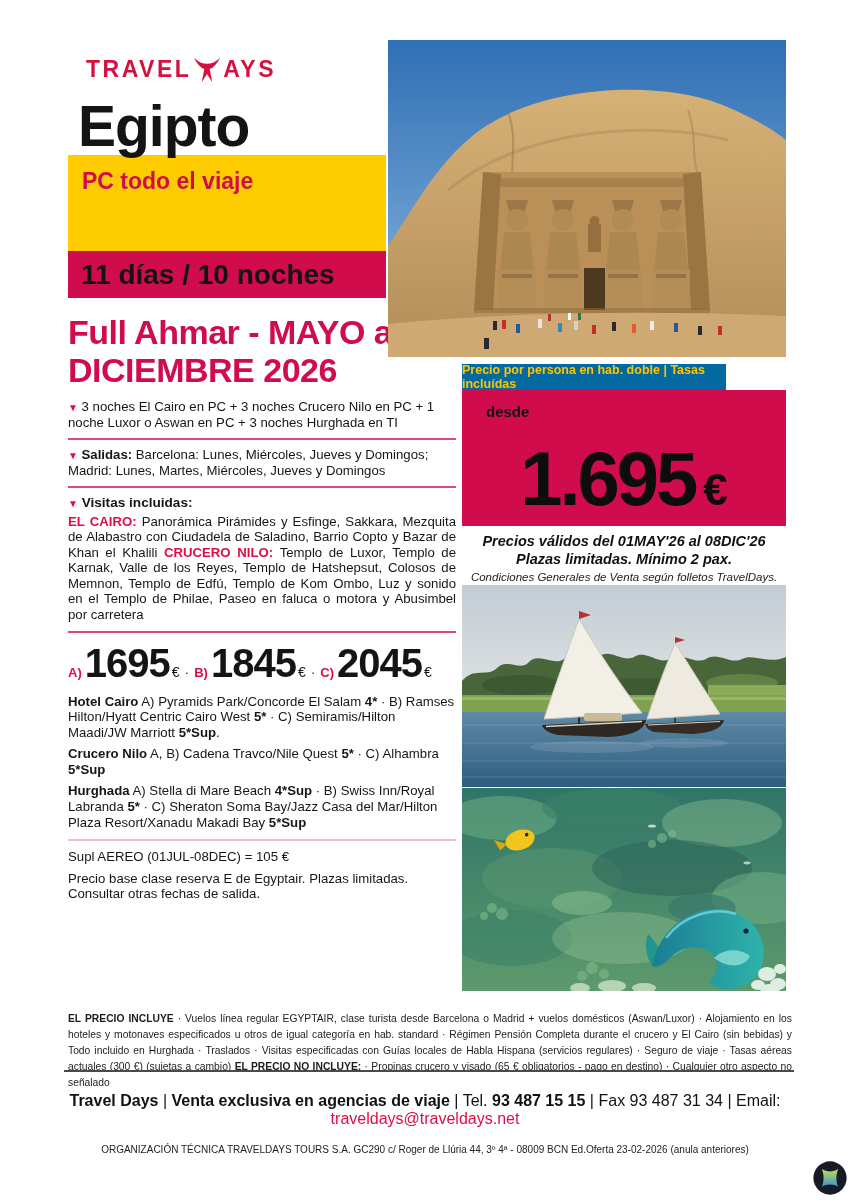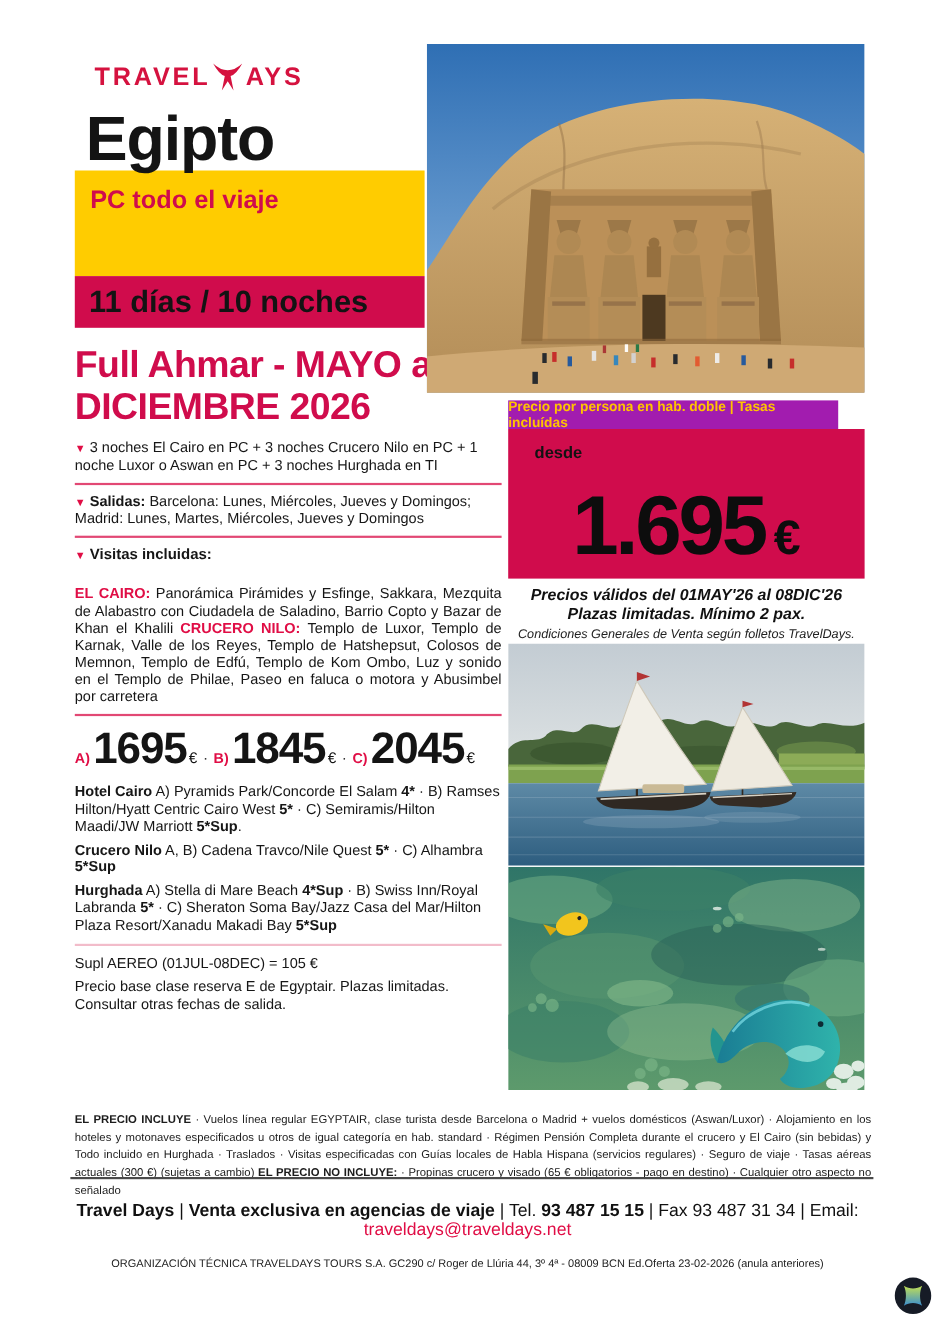--- a/index.html
+++ b/index.html
@@ -22,36 +22,36 @@
   .dest{font-size:57px;font-weight:bold;color:#141414;margin:14px 0 0 10px;line-height:1;letter-spacing:-1px;}
   .box-yellow{width:318px;height:96px;background:var(--yellow);
               padding:13px 0 0 14px;box-sizing:border-box;}
   .box-yellow span{font-size:23px;font-weight:bold;color:var(--crimson);}
   .box-red{width:318px;height:47px;background:var(--crimson);display:flex;align-items:center;
            padding-left:13px;box-sizing:border-box;}
   .box-red span{font-size:28px;font-weight:bold;color:#131313;}
   .offer-title{margin-top:15px;font-size:34px;line-height:1.12;font-weight:bold;color:var(--crimson);letter-spacing:-0.5px;}
   .body{font-size:13.2px;line-height:1.18;margin:0;color:#161616;}
   .j{text-align:justify;}
-  .mt10{margin-top:10px;} .mt8{margin-top:8px;} .mt6{margin-top:6px;} .mt2{margin-top:20px;}
+  .mt10{margin-top:10px;} .mt8{margin-top:8px;} .mt6{margin-top:6px;} .mt2{margin-top:2px;}
   .bullet{color:var(--red);font-size:10px;}
   .label-line{font-weight:bold;font-size:13.6px;}
   hr.div{border:none;border-top:2px solid #e24874;margin:8px 0 7px;}
   hr.div-light{border:none;border-top:2px solid #f2bcca;margin:9px 0 8px;}
   .price-row{display:flex;align-items:baseline;margin-top:8px;}
   .plabel{color:var(--red);font-weight:bold;font-size:13px;margin-right:3px;}
   .pvalue{font-size:40px;font-weight:bold;letter-spacing:-1px;color:#141414;}
   .peuro{font-size:14px;margin-left:2px;}
   .psep{font-size:14px;margin:0 5px;color:#333;}
   .b{font-weight:bold;}
   .r{color:var(--red);}
 
   
   .hero{position:absolute;left:388px;top:40px;width:398px;height:317px;}
-  .bar{position:absolute;left:462px;top:364px;width:300px;height:26px;background:#a21caf;
+  .bar{position:absolute;left:462px;top:364px;width:264px;height:26px;background:#0369a1;
        color:var(--gold);font-size:12.5px;font-weight:bold;display:flex;align-items:center;justify-content:center;}
   .pbox{position:absolute;left:462px;top:390px;width:324px;height:136px;background:var(--crimson);}
   .desde{position:absolute;left:24px;top:13px;font-size:15px;font-weight:bold;color:#121212;}
   .amount{position:absolute;left:0;right:0;bottom:16px;text-align:center;line-height:.8;white-space:nowrap;}
   .amount .num{font-size:76px;font-weight:bold;letter-spacing:-3px;color:#0d0d0d;}
   .amount .eur{font-size:44px;font-weight:bold;margin-left:8px;color:#0d0d0d;}
   .validity{position:absolute;left:462px;top:532px;width:324px;text-align:center;font-style:italic;}
   .v1{font-size:14.5px;font-weight:bold;line-height:1.25;margin:0;}
   .v3{font-size:11.5px;margin:3px 0 0;color:#222;}
   .nile{position:absolute;left:462px;top:585px;width:324px;height:202px;}

